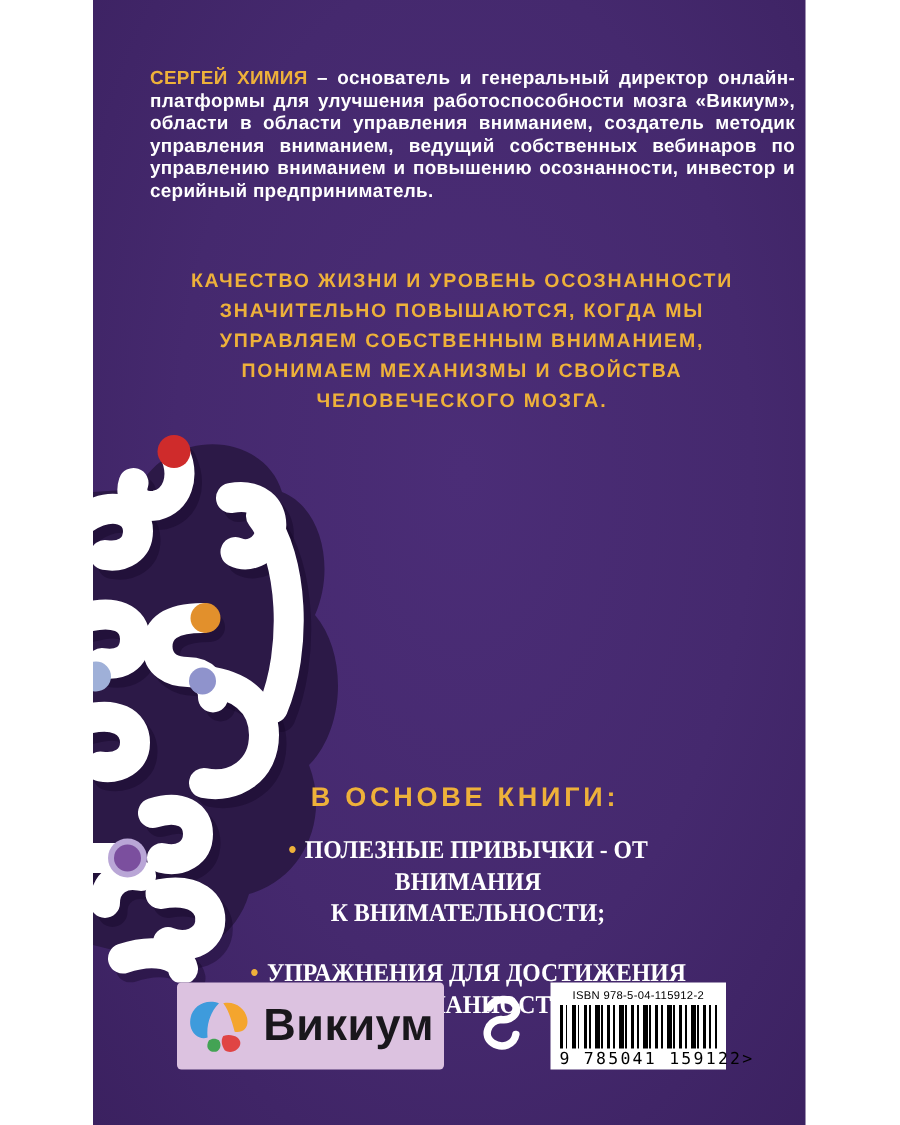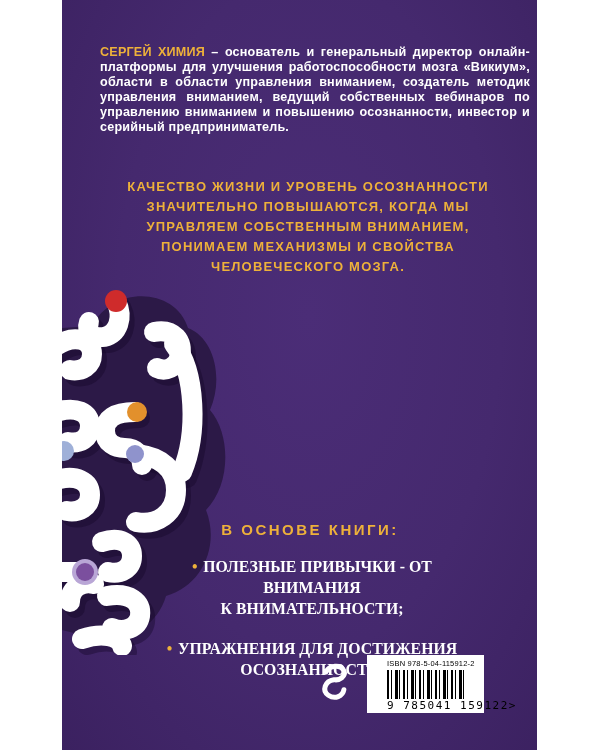--- a/index.html
+++ b/index.html
@@ -36,40 +36,40 @@
   .question {
     color:#ffffff; font-size:20px; line-height:22px; font-weight:bold;
     white-space:pre-line; transform:scaleX(0.88); transform-origin:50% 50%;
   }
   .q1 { margin-bottom:26px; }
   .q2 { margin-bottom:25px; }
 
   
   .basis-title {
     position:absolute; top:521px; left:86px; width:324px; text-align:center;
-    color:#eeb13a; font-size:15px; font-weight:bold; letter-spacing:2.5px;
+    color:#eeb13a; font-size:18px; font-weight:bold; letter-spacing:2.5px;
   }
   .bullets { position:absolute; top:556px; left:70px; width:360px; text-align:center;font-family:Liberation Serif, serif; }
   .bullet-item {
     color:#ffffff; font-size:17px; line-height:21px; font-weight:bold;
     white-space:pre-line; transform:scaleX(0.93); transform-origin:50% 50%;
   }
   .bullet-item + .bullet-item { margin-top:19px; }
   .dot { color:#eeb13a; margin-right:6px; }
 
   
   .wikium-box {
     position:absolute; left:56px; top:655px; width:178px; height:58px;
     background:#dcc2e0; border-radius:3px; display:flex; align-items:center; justify-content:center; gap:9px;
   }
   .wikium-label { color:#19171c; font-size:30px; font-weight:bold; letter-spacing:0.3px; }
   .e-mark { position:absolute; left:256px; top:663px; width:34px; height:40px; }
   .barcode-box {
     position:absolute; left:305px; top:655px; width:117px; height:58px;
-    background:#ffffff; padding:4px 20px 2px;
+    background:#ffffff; padding:4px 6px 2px;
   }
   .isbn { color:#000; font-size:7.5px; text-align:center; white-space:nowrap; letter-spacing:0.2px; }
   .bars {
     height:29px; margin-top:2px;
     background:repeating-linear-gradient(90deg,
       #000 0px,#000 2px, transparent 2px,transparent 4px,
       #000 4px,#000 5px, transparent 5px,transparent 8px,
       #000 8px,#000 11px, transparent 11px,transparent 12px,
       #000 12px,#000 13px, transparent 13px,transparent 16px);
   }
@@ -131,20 +131,29 @@
 
 
     <div class="basis-title">В ОСНОВЕ КНИГИ:</div>
 
     <div class="bullets">
       <div class="bullet-item"><span class="dot">•</span><span>ПОЛЕЗНЫЕ ПРИВЫЧКИ - ОТ ВНИМАНИЯ
 К ВНИМАТЕЛЬНОСТИ;</span></div>
       <div class="bullet-item"><span class="dot">•</span><span>УПРАЖНЕНИЯ ДЛЯ ДОСТИЖЕНИЯ ОСОЗНАННОСТИ.</span></div>
     </div>
 
+    <div class="wikium-box">
+      <svg width="42" height="38" viewBox="0 0 44 40">
+        <path d="M22,4 C10,0 0,9 2,20 C3,26 9,30 14,28 C13,19 16,10 22,4 Z" fill="#3e9bdc"></path>
+        <path d="M25,4 C34,2 42,9 42,17 C42,22 38,25 33,24 C31,17 29,9 25,4 Z" fill="#f4a52e"></path>
+        <path d="M15,30 C12,35 15,39 20,38 C23,37 24,33 22,30 C20,28.5 17,28.5 15,30 Z" fill="#43a354"></path>
+        <path d="M25,27 C31,25 37,28 37,32 C37,37 30,40 26,37 C24,34 23,30 25,27 Z" fill="#e04444"></path>
+      </svg>
+      <span class="wikium-label">Викиум</span>
+    </div>
 
     <svg class="e-mark" viewBox="0 0 30 36">
       <path d="M7,8 C10,2 20,1 23,7 C25,12 19,16 14,15 M14,15 C6,16 3,25 9,29 C15,33 22,30 23,24" fill="none" stroke="#ffffff" stroke-width="4.5" stroke-linecap="round"></path>
     </svg>
 
     <div class="barcode-box">
       <div class="isbn">ISBN 978-5-04-115912-2</div>
       <div class="bars"></div>
       <div class="digits"><span>9 785041 159122</span><span>&gt;</span></div>
     </div>

